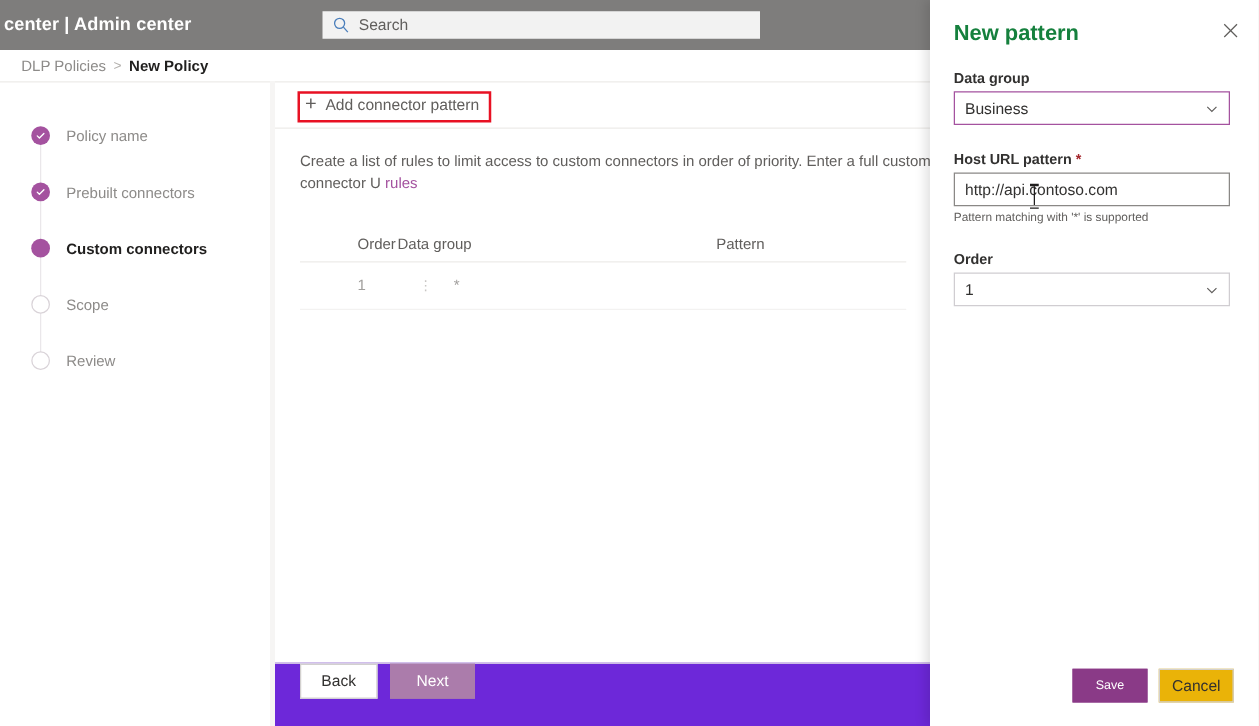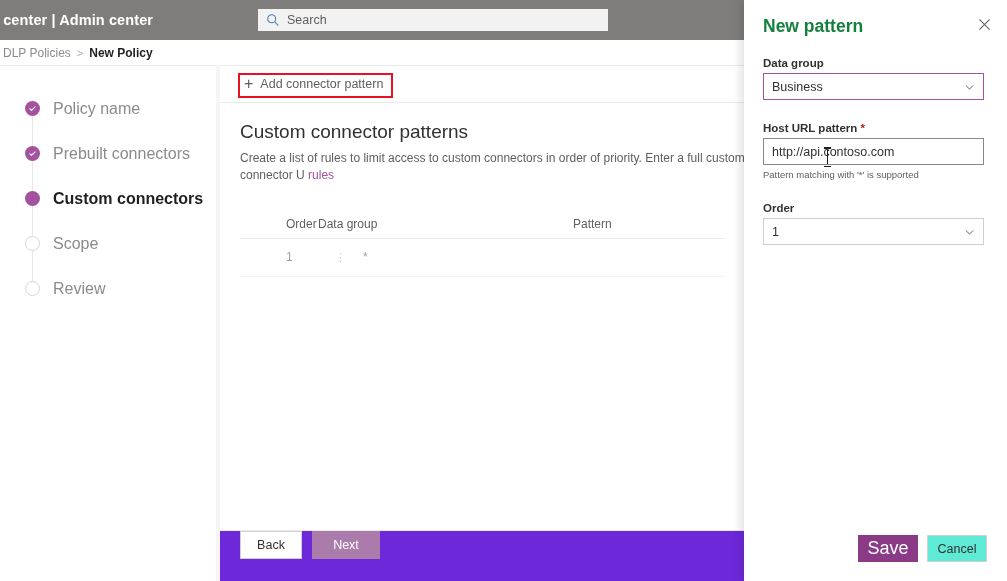--- a/index.html
+++ b/index.html
@@ -44,21 +44,21 @@
     font-size: 12.5px; color: #605e5c;
     margin-left: 7px;
   }
 
   
   .breadcrumb {
     position: absolute; left: 0; top: 40px;
     width: 745px; height: 25px;
     background: #ffffff;
     display: flex; align-items: center;
-    padding-left: 3px;
+    padding-left: 17px;
     font-size: 12px;
   }
   .bc-link { color: #8d8b89; }
   .bc-sep { color: #b3b0ad; margin: 0 6px; font-size: 11px; }
   .bc-current { color: #201f1e; font-weight: 700; }
 
   
   .rail {
     position: absolute; left: 0; top: 65px;
     width: 216px; height: 516px;
@@ -78,21 +78,21 @@
     border-radius: 50%;
     flex: 0 0 15px;
     display: flex; align-items: center; justify-content: center;
   }
   .step-dot.done { background: #a4529f; }
   .step-dot.current { background: #a4529f; }
   .step-dot.todo { background: #ffffff; border: 1.3px solid #d9d3d8; }
   .step-dot .chk { width: 9px; height: 9px; display: block; }
   .step-label {
     margin-left: 13px;
-    font-size: 16px;
+    font-size: 12px;
     color: #8d8b89;
     white-space: nowrap;
   }
   .step.is-current .step-label { color: #201f1e; font-weight: 700; }
   .rail-line {
     position: absolute;
     left: 32px; top: 36px;
     width: 1px; height: 190px;
     background: #eae7ea;
     z-index: 1;
@@ -288,25 +288,25 @@
     background: #201f1e;
   }
 
   .panel-actions {
     position: absolute; right: 20px; bottom: 19px;
     display: flex; gap: 9px;
   }
   .btn-save {
     background: #8a3a87; border: 1px solid #8a3a87;
     color: #ffffff; min-width: 60px; height: 27px;
-    font-size: 18px; cursor: pointer;
+    font-size: 10px; cursor: pointer;
     font-family: "Liberation Sans", sans-serif;
   }
   .btn-cancel {
-    background: #5eead4; border: 1px solid #d2d0ce;
+    background: #eab308; border: 1px solid #d2d0ce;
     color: #323130; min-width: 60px; height: 27px;
     font-size: 12.5px; cursor: pointer;
     font-family: "Liberation Sans", sans-serif;
   }
 
   
   .bg-gutter {
     position: absolute; left: 216px; top: 65px;
     width: 4px; height: 516px;
     background: #f6f5f4;
@@ -376,21 +376,20 @@
 
     <div class="cmdbar">
       <button class="addbtn">
         <span class="plus">+</span>
         <span class="txt">Add connector pattern</span>
       </button>
       <div class="highlight-box"></div>
     </div>
 
     <div class="section">
-      <h2 class="section-title">Custom connector patterns</h2>
       <p class="section-desc">
         <span>Create a list of rules to limit access to custom connectors in order of priority. Enter a full custom connector U</span>
         <a class="more-link" href="#">rules</a>
       </p>
 
       <div class="tbl">
         <div class="tbl-head">
           <div class="col-order">Order</div>
           <div class="col-group">Data group</div>
           <div class="col-menu"></div>

